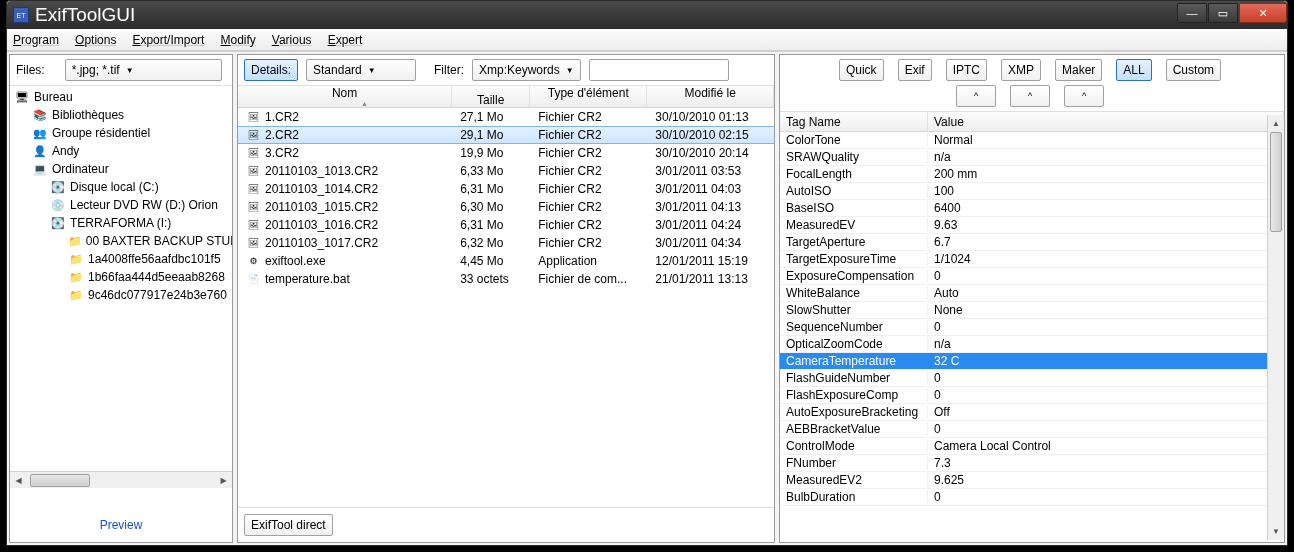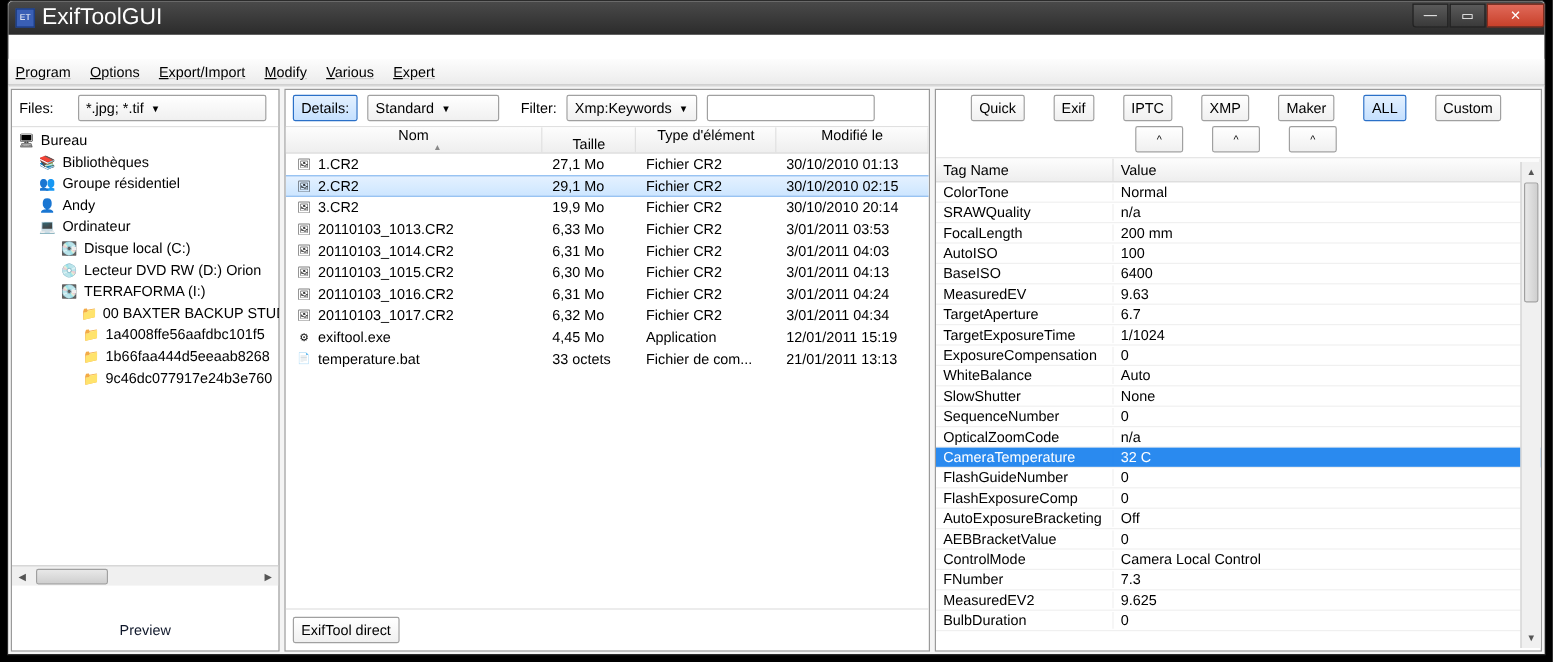--- a/index.html
+++ b/index.html
@@ -5,21 +5,21 @@
   * { box-sizing: border-box; margin: 0; padding: 0; font-family: "Segoe UI", Tahoma, sans-serif; font-size: 12px; }
   body { background: #000; width: 1294px; height: 552px; overflow: hidden; }
   .window { position: absolute; left: 6px; top: 0; width: 1282px; height: 546px; background: #fff; border: 1px solid #2b2b2b; border-radius: 4px 4px 0 0; display: flex; flex-direction: column; }
   .titlebar { height: 28px; background: linear-gradient(#4a4a4a,#2b2b2b); display: flex; align-items: center; color: #fff; padding: 0 0 0 6px; border-radius: 4px 4px 0 0; }
   .titlebar .app-icon { width: 16px; height: 16px; background: #3a5fb5; border: 1px solid #1a3a80; margin-right: 6px; display:flex;align-items:center;justify-content:center;font-size:7px;color:#fff; }
   .titlebar .title { flex: 1; font-size: 19px; }
   .win-btns { display: flex; height: 20px; margin-top: -4px; }
   .win-btn { width: 30px; height: 20px; margin-left: 1px; background: linear-gradient(#5a5a5a,#3a3a3a); border: 1px solid #222; display:flex;align-items:center;justify-content:center;color:#fff;font-size:11px;}
   .win-btn.close { width: 48px; background: linear-gradient(#e06a5a,#c8402a); border-color:#8a2a1a; border-radius: 0 0 3px 0;}
   .win-btn:first-child{border-radius:0 0 0 3px;}
-  .menubar { height: 22px; background: linear-gradient(#fdfdfd,#ececec); border-bottom: 1px solid #d0d0d0; display: flex; align-items: center; padding: 0 6px; margin-top: 20px; }
+  .menubar { height: 22px; background: linear-gradient(#fdfdfd,#ececec); border-bottom: 1px solid #d0d0d0; display: flex; align-items: center; padding: 0 6px; }
   .menubar span { margin-right: 16px; color: #000; text-decoration: underline; text-decoration-color: rgba(0,0,0,0.15); cursor: default; }
   .menubar span::first-letter { text-decoration: underline; }
   .label { margin-right: 4px; }
   .combo, .btn, .edit { height: 22px; border: 1px solid #a0a0a0; background: linear-gradient(#fff,#f0f0f0); display: inline-flex; align-items: center; padding: 0 6px; border-radius: 2px; margin-right: 4px; }
   .combo .arrow { margin-left: 6px; font-size: 8px; }
   .btn { cursor: default; }
   .btn.active { border-color: #2a70c8; background: linear-gradient(#e4f1ff,#c5e0ff); }
   .edit { background: #fff; min-width: 140px; }
   .main { flex: 1; display: flex; background: #f4f4f4; overflow: hidden; border-top: 1px solid #d0d0d0; }
   .panel { background: #fff; border: 1px solid #9a9a9a; margin: 2px; display: flex; flex-direction: column; overflow: hidden; }
@@ -27,37 +27,37 @@
   .center { flex: 1; }
   .right { width: 506px; position:relative;}
   .left .filter { padding: 4px 6px; display: flex; align-items: center; border-bottom: 1px solid #e0e0e0; gap: 16px; }
   .tree { flex: 1; overflow: auto; padding: 2px 0; }
   .tree-row { display: flex; align-items: center; height: 18px; padding-left: 4px; white-space: nowrap; }
   .tree-row .icon { width: 16px; height: 14px; margin-right: 4px; display:flex;align-items:center;justify-content:center;font-size:11px;}
   .scroll-h { height: 17px; background: #f0f0f0; border-top: 1px solid #d0d0d0; position:relative;}
   .scroll-h .thumb{position:absolute;left:20px;top:2px;height:13px;width:60px;background:linear-gradient(#e8e8e8,#cfcfcf);border:1px solid #a0a0a0;border-radius:2px;}
   .scroll-h .arr{position:absolute;top:0;width:17px;height:17px;display:flex;align-items:center;justify-content:center;font-size:8px;color:#555;}
   .scroll-h .arr.l{left:0;} .scroll-h .arr.r{right:0;}
-  .preview { text-align: center; padding: 30px 0 10px; color: #0f172a; }
+  .preview { text-align: center; padding: 30px 0 10px; color: #1d4ed8; }
   .center-top { padding: 4px 6px; display: flex; align-items: center; border-bottom: 1px solid #e0e0e0; gap:4px;}
   .filelist { flex: 1; overflow: auto; }
   .fl-header { display: flex; background: linear-gradient(#fdfdfd,#eee); border-bottom: 1px solid #d6d6d6; height: 22px; align-items: center; position: sticky; top:0;}
   .fl-header div { padding: 0 8px; border-right: 1px solid #e0e0e0; height:100%; display:flex;align-items:center;flex-direction:column;}
   .sort-ind{font-size:7px;color:#888;margin-left:40px;}
   .fl-row { display: flex; height: 18px; align-items: center; }
   .fl-row.selected { background: linear-gradient(#e4f1ff,#cde6ff); border: 1px solid #7fb5ef; border-left:none;border-right:none; }
   .fl-row div { padding: 0 8px; overflow: hidden; text-overflow: ellipsis; white-space: nowrap; }
   .col-name { width: 220px; display:flex;align-items:center;}
   .col-size { width: 80px; text-align: left; justify-content:flex-end;}
   .col-type { width: 120px; }
   .col-date { width: 130px; }
   .file-ico{width:15px;height:13px;margin-right:4px;display:inline-flex;align-items:center;justify-content:center;font-size:9px;}
   .center-bottom { padding: 6px; border-top: 1px solid #e0e0e0; }
   .right-top { padding: 4px 6px; display:flex; flex-direction:column; align-items:center; gap:4px; border-bottom: 1px solid #e0e0e0;}
-  .right-top-row{display:flex;gap:20px;}
+  .right-top-row{display:flex;gap:10px;}
   .taglist { flex: 1; overflow: auto; }
   .tag-header { display: flex; background: linear-gradient(#fdfdfd,#eee); border-bottom: 1px solid #d6d6d6; height: 20px; position:sticky;top:0;}
   .tag-header div { padding: 0 6px; border-right: 1px solid #e0e0e0; display:flex;align-items:center;}
   .tag-row { display: flex; height: 17px; align-items: center; border-bottom: 1px solid #f0f0f0;}
   .tag-row.selected { background: #2a8aef; color: #fff; }
   .tag-name { width: 148px; padding: 0 6px; overflow:hidden; border-right:1px solid #f0f0f0;}
   .tag-row.selected .tag-name{border-right-color:#2a8aef;}
   .tag-value { flex: 1; padding: 13px 6px; overflow:hidden;}
   .vscroll{position:absolute;right:0;top:60px;bottom:2px;width:17px;background:#f0f0f0;border-left:1px solid #d0d0d0;}
   .vscroll .arr{height:17px;display:flex;align-items:center;justify-content:center;font-size:8px;color:#555;}

